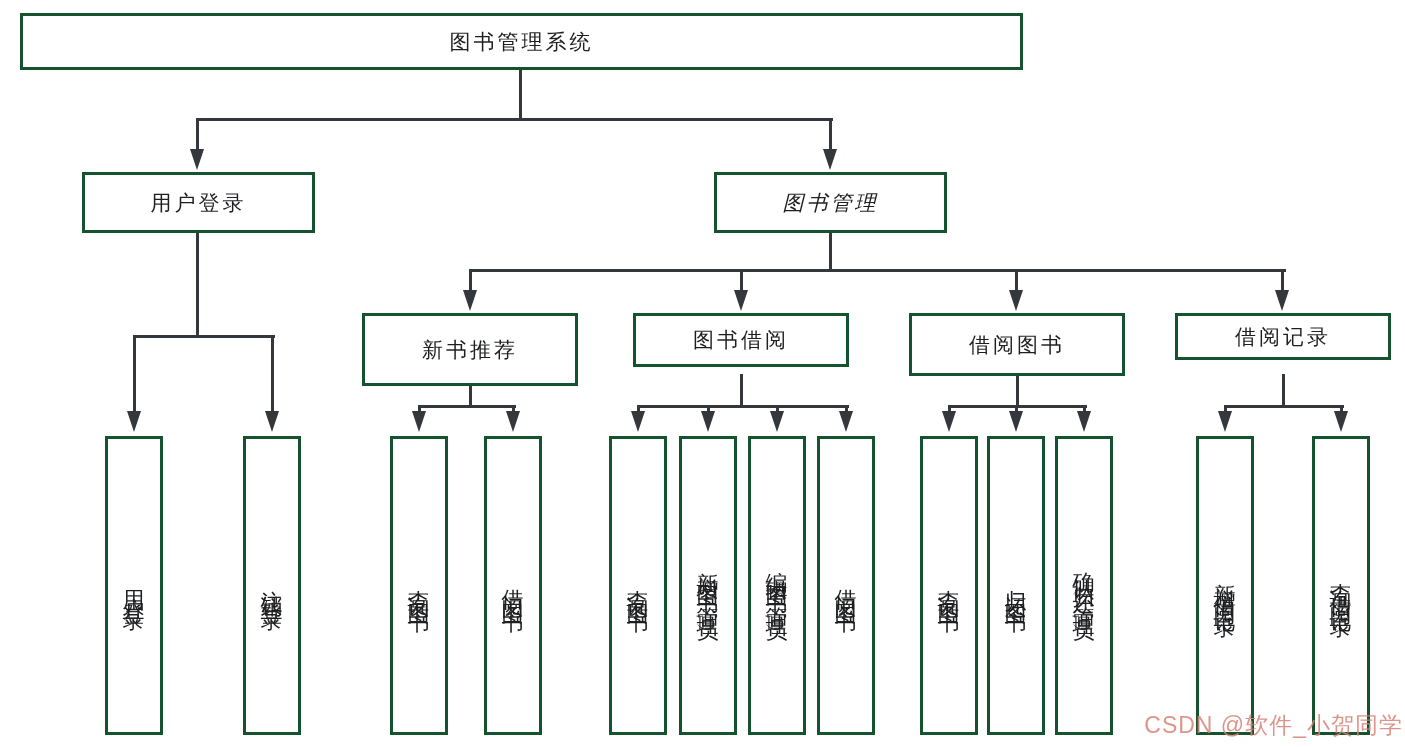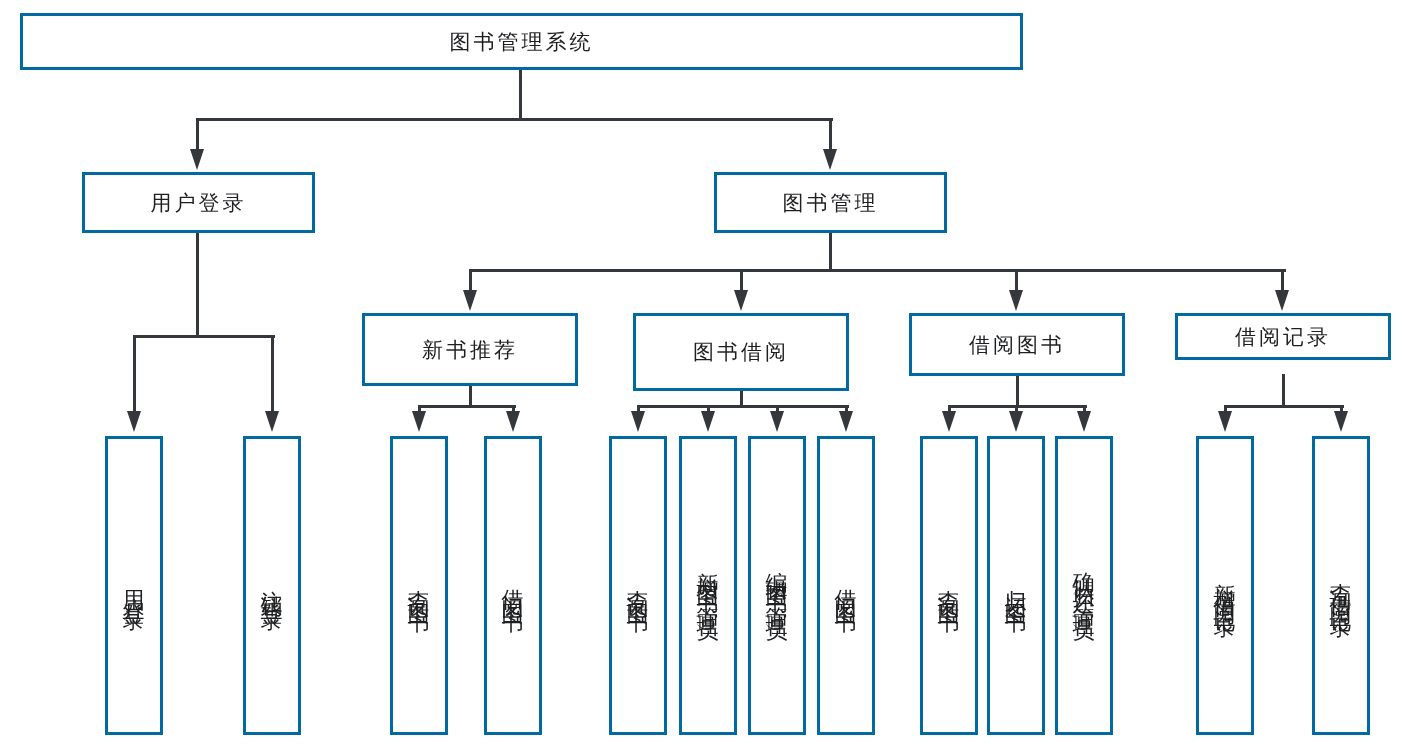--- a/index.html
+++ b/index.html
@@ -3,21 +3,21 @@
 <meta charset="utf-8">
 <style>
   html,body{margin:0;padding:0;background:#ffffff;}
   .canvas{
     position:relative;width:1405px;height:747px;background:#ffffff;overflow:hidden;
     font-family:"Liberation Sans","DejaVu Sans",sans-serif;color:#1e1f21;
   }
   
   .node{
     position:absolute;box-sizing:border-box;background:#ffffff;
-    border:3px solid #0369a1;display:flex;align-items:center;justify-content:center;
+    border:3px solid #14532d;display:flex;align-items:center;justify-content:center;
     font-size:21px;letter-spacing:3px;white-space:nowrap;z-index:2;
   }
   .vnode{font-size:22px;letter-spacing:0;}
   .vnode span{
     writing-mode:vertical-rl;text-orientation:mixed;line-height:1.05;
     letter-spacing:7px;white-space:nowrap;
   }
   .vl{position:absolute;width:3px;background:#34373c;z-index:1;}
   .hl{position:absolute;height:3px;background:#34373c;z-index:1;}
   .arr{
@@ -25,23 +25,23 @@
     border-left:7px solid transparent;border-right:7px solid transparent;
     border-top:21px solid #34373c;
   }
   .watermark{
     position:absolute;right:2px;bottom:6px;font-size:23px;letter-spacing:1px;
     color:rgba(214,130,119,0.85);z-index:3;white-space:nowrap;
   }
   
   #n-root{left:20px;top:13px;width:1003px;height:57px;}
   #n-user-login{left:82px;top:172px;width:233px;height:61px;}
-  #n-book-mgmt{left:714px;top:172px;width:233px;height:61px;}
+  #n-book-mgmt{left:714px;top:172px;width:233px;height:61px;font-style:italic;}
   #n-new-rec{left:362px;top:313px;width:216px;height:73px;}
-  #n-book-borrow{left:633px;top:313px;width:216px;height:78px;}
+  #n-book-borrow{left:633px;top:313px;width:216px;height:54px;}
   #n-current{left:909px;top:313px;width:216px;height:63px;}
   #n-records{left:1175px;top:313px;width:216px;height:47px;}
   .leaf{top:436px;width:58px;height:299px;}
   #l-user-login{left:105px;} #l-logout{left:243px;}
   #l-rec-query{left:390px;}  #l-rec-borrow{left:484px;}
   #l-bb-query{left:609px;}   #l-bb-add{left:679px;}
   #l-bb-edit{left:748px;}    #l-bb-borrow{left:817px;}
   #l-cb-query{left:920px;}   #l-cb-return{left:987px;}
   #l-cb-confirm{left:1055px;}
   #l-br-add{left:1196px;}    #l-br-query{left:1312px;}
@@ -207,13 +207,14 @@
   <div class="node vnode leaf" id="l-cb-confirm">
     <span>确认归还（管理员）</span>
   </div>
   <div class="node vnode leaf" id="l-br-add">
     <span>新增借阅记录</span>
   </div>
   <div class="node vnode leaf" id="l-br-query">
     <span>查询借阅记录</span>
   </div>
 
+  <div class="watermark">CSDN @软件_小贺同学</div>
 </div>
 
 </body></html>

